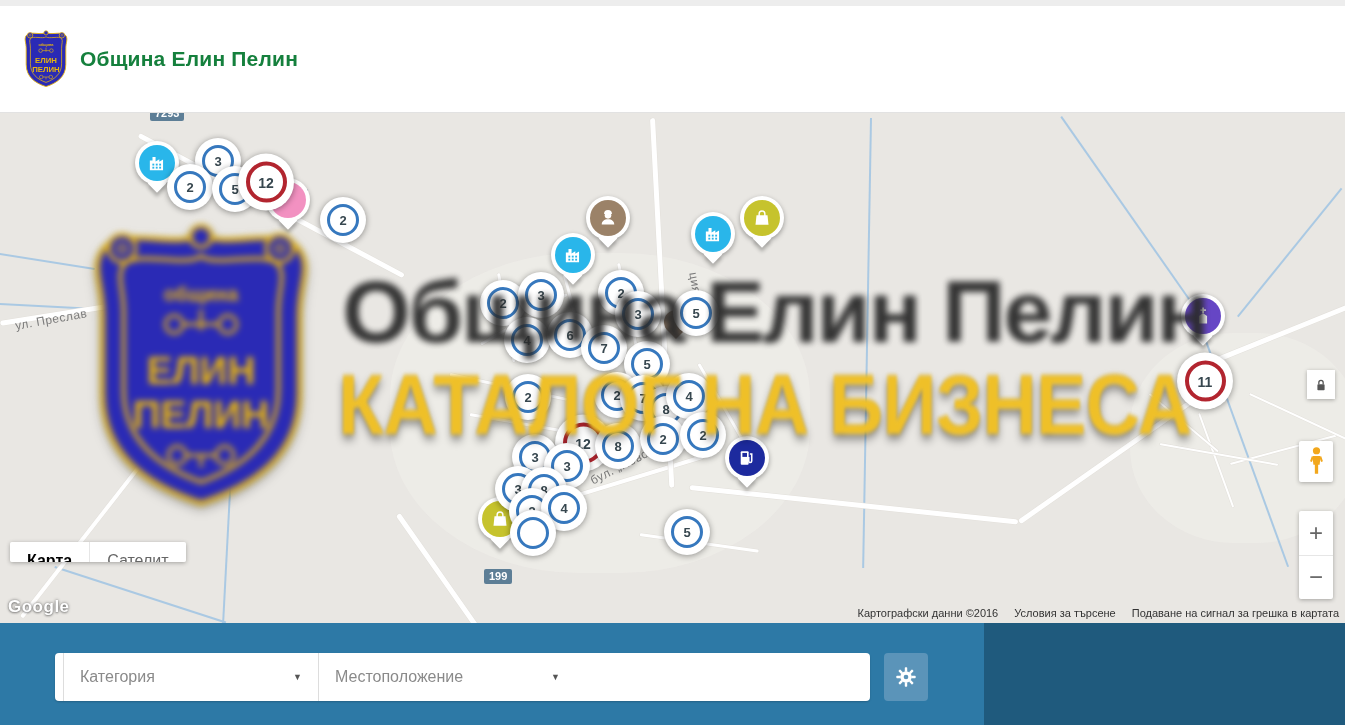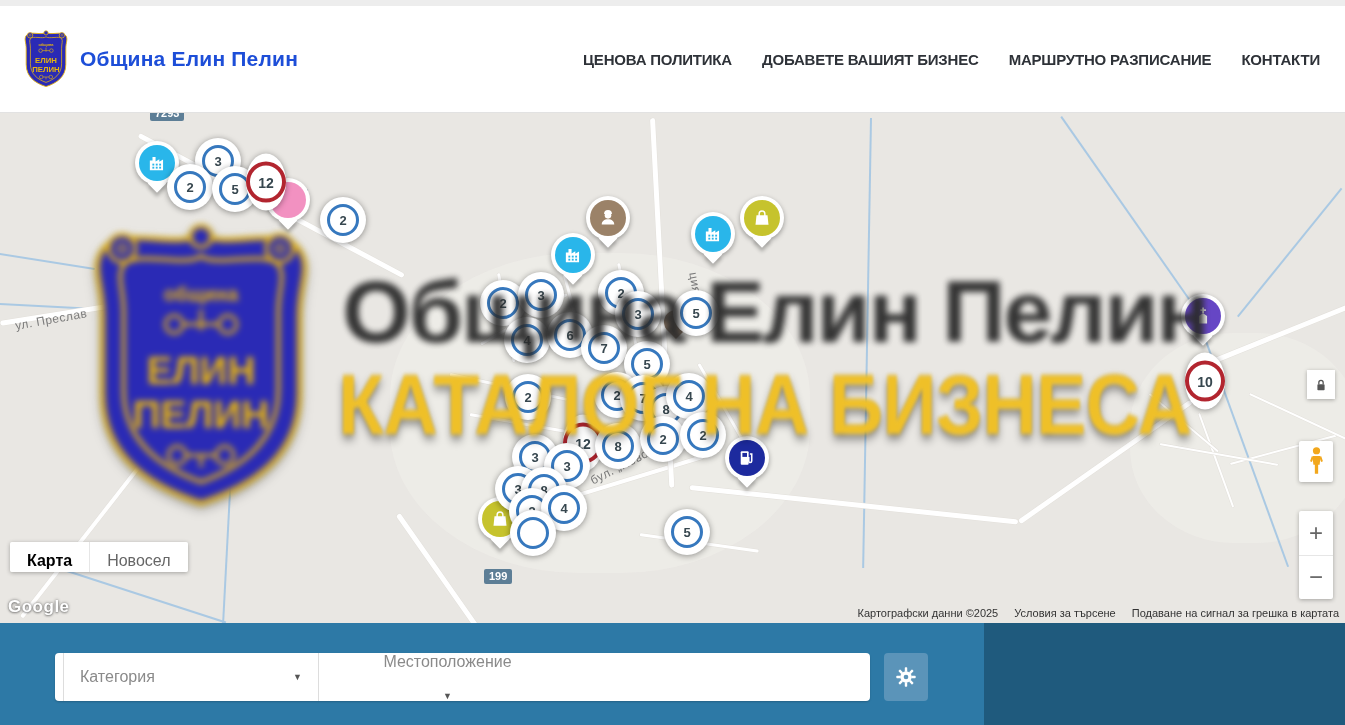--- a/index.html
+++ b/index.html
@@ -5,21 +5,21 @@
   * { margin:0; padding:0; box-sizing:border-box; }
   html,body { width:1345px; height:725px; overflow:hidden; background:#fff;
     font-family:"Liberation Sans", sans-serif; }
 
   
   .top-strip { height:6px; background:#ededed; }
   header { height:107px; background:#fff; border-bottom:1px solid #e2e2e2;
     display:flex; align-items:center; justify-content:space-between; padding:0 25px 0 22px; }
   .brand { display:flex; align-items:center; gap:10px; }
   .crest-small { width:48px; height:62px; }
-  .brand-text .t1 { font-size:21px; font-weight:bold; color:#1d4ed8; letter-spacing:.2px; }
+  .brand-text .t1 { font-size:21px; font-weight:bold; color:#15803d; letter-spacing:.2px; }
   .brand-text .t2 { font-size:19px; font-weight:bold; color:#e8ba1c; letter-spacing:.4px; margin-top:2px; }
   nav { display:flex; gap:30px; }
   nav a { text-decoration:none; font-size:15px; font-weight:bold; color:#2e3238;
     letter-spacing:-0.2px; cursor:pointer; white-space:nowrap; }
 
   
   .map { position:relative; width:1345px; height:510px; background:#e9e7e3; overflow:hidden; }
   .region { position:absolute; background:#f0eeea; opacity:.65; border-radius:45%; z-index:1; }
   .water { position:absolute; height:1.5px; background:#aac9e3; transform-origin:0 0; z-index:2; }
   .road  { position:absolute; background:#ffffff; transform-origin:0 0; border-radius:3px; z-index:3;
@@ -38,38 +38,38 @@
   .pin-disc svg { width:22px; height:22px; }
   .drop { position:absolute; width:24px; height:24px; transform:translate(-50%,-50%) rotate(-45deg);
     border-radius:50% 50% 50% 0; z-index:5; }
 
   .cluster { position:absolute; transform:translate(-50%,-50%); width:46px; height:46px;
     background:#fff; border-radius:50%; box-shadow:0 1px 6px rgba(0,0,0,.4);
     display:flex; align-items:center; justify-content:center; z-index:6; cursor:pointer; }
   .cluster-ring { width:32px; height:32px; border-radius:50%; border:3px solid #3678be;
     display:flex; align-items:center; justify-content:center;
     font-size:13px; font-weight:bold; color:#37474f; }
-  .cluster.red { width:40px; height:57px; }
+  .cluster.red { width:56px; height:57px; }
   .cluster.red .cluster-ring { width:41px; height:41px; border-width:4px; border-color:#b2252f; font-size:14px; }
 
   
   .wm { position:absolute; z-index:7; pointer-events:none; }
   .wm-crest { left:82px; top:104px; width:238px; height:298px; filter:blur(3px)
     drop-shadow(0 4px 5px rgba(0,0,0,.35)); }
   .wm-line1 { left:335px; top:148px; width:880px; text-align:center;
     font-size:88px; font-weight:bold; color:#2b2b2b; letter-spacing:-2px;
     filter:blur(3px); opacity:.95; white-space:nowrap; }
   .wm-line2 { left:338px; top:242px; width:980px; font-size:86px; font-weight:bold; color:#efc028;
     letter-spacing:-1px; transform:scaleX(.88); transform-origin:0 0; white-space:nowrap;
     filter:blur(2px) drop-shadow(0 5px 4px rgba(0,0,0,.45)); }
 
   
   .maptype { position:absolute; left:10px; top:429px; display:flex; z-index:9;
     box-shadow:0 1px 4px rgba(0,0,0,.3); border-radius:2px; overflow:hidden; }
-  .maptype div { background:#fff; height:30px; line-height:38px; padding:0 17px; font-size:16px; cursor:pointer; }
+  .maptype div { background:#fff; height:20px; line-height:38px; padding:0 17px; font-size:16px; cursor:pointer; }
   .maptype .sel { font-weight:bold; color:#000; }
   .maptype .unsel { color:#666; border-left:1px solid #e6e6e6; }
   .google-logo { position:absolute; left:8px; bottom:6px; z-index:9; font-size:17px; font-weight:bold;
     color:#fff; letter-spacing:.5px; text-shadow:0 0 3px rgba(90,90,90,.9), 0 1px 2px rgba(0,0,0,.3); }
   .attrib { position:absolute; right:6px; bottom:4px; z-index:9; display:flex; gap:16px;
     font-size:11px; color:#333; }
   .attrib span, .attrib a { color:#333; text-decoration:none; }
   .ctrl { position:absolute; background:#fff; box-shadow:0 1px 4px rgba(0,0,0,.3); z-index:9;
     display:flex; align-items:center; justify-content:center; cursor:pointer; }
   .lock-btn { left:1307px; top:257px; width:28px; height:29px; }
@@ -85,21 +85,21 @@
   .searchbar .panel { position:absolute; right:0; top:0; width:361px; height:108px; background:#1f5a7d; }
   .pill { position:absolute; left:55px; top:30px; width:815px; height:48px; background:#fff;
     border-radius:4px; display:flex; box-shadow:0 1px 2px rgba(0,0,0,.2); }
   .pill .sec { display:flex; align-items:center; padding:0 16px; }
   .sec-key { width:302px; gap:10px; }
   .sec-key input { border:none; outline:none; font-size:16px; color:#555; width:100%;
     font-family:"Liberation Sans", sans-serif; }
   .sec-key input::placeholder { color:#9e9e9e; }
   .sec-dd { border-left:1px solid #ddd; justify-content:space-between; cursor:pointer; }
   .sec-cat { width:255px;margin-left:8px; }
-  .sec-loc { width:258px;flex-direction:column; }
+  .sec-loc { width:258px; }
   .dd-label { font-size:16px; color:#8a8a8a; }
   .caret { font-size:9px; color:#555; }
   .gear-btn { position:absolute; left:884px; top:30px; width:44px; height:48px; background:#5b94b9;
     border:none; border-radius:4px; cursor:pointer; display:flex; align-items:center; justify-content:center; }
   .gear-btn svg { width:22px; height:22px; }
   .search-btn { position:absolute; left:1016px; top:33px; width:298px; height:44px;
     background:linear-gradient(#f3cb31,#ecbf1e); border:none; border-radius:6px; cursor:pointer;
     display:flex; align-items:center; justify-content:center; gap:10px;
     font-family:"Liberation Sans", sans-serif; font-size:18px; font-weight:bold; color:#fff;
     letter-spacing:.5px; box-shadow:inset 0 -2px 0 rgba(0,0,0,.07); }
@@ -133,26 +133,20 @@
   <g fill="none" stroke="#e7b50e" stroke-width="2">
     <circle cx="64" cy="160" r="6"></circle>
             <circle cx="96" cy="160" r="6"></circle>
             <path d="M70 160 h20 M80 160 v8"></path>
   </g>
         </svg></span>
     <div class="brand-text">
       <div class="t1">Община Елин Пелин</div>
     </div>
   </div>
-  <nav>
-    <a>ЦЕНОВА ПОЛИТИКА</a>
-    <a>ДОБАВЕТЕ ВАШИЯТ БИЗНЕС</a>
-    <a>МАРШРУТНО РАЗПИСАНИЕ</a>
-    <a>КОНТАКТИ</a>
-  </nav>
 </header>
 
 <div class="map">
     <div class="road" style="left: 1230px; top: 350px; width: 110px; height: 2px; transform: rotate(-15deg);"></div>
     <div class="road" style="left: 1250px; top: 280px; width: 110px; height: 2px; transform: rotate(25deg);"></div>
     <div class="road" style="left: 1200px; top: 300px; width: 100px; height: 2px; transform: rotate(70deg);"></div>
     <div class="road" style="left: 1160px; top: 330px; width: 120px; height: 2px; transform: rotate(10deg);"></div>
     <div class="road" style="left: 1150px; top: 280px; width: 90px; height: 2px; transform: rotate(40deg);"></div>
     <div class="road" style="left: 640px; top: 420px; width: 120px; height: 3px; transform: rotate(8deg);"></div>
     <div class="road" style="left: 700px; top: 250px; width: 90px; height: 3px; transform: rotate(60deg);"></div>
@@ -377,21 +371,21 @@
     <div class="cluster" style="left: 564px; top: 395px;">
       <div class="cluster-ring">4</div>
     </div>
     <div class="cluster" style="left: 533px; top: 420px;">
       <div class="cluster-ring"></div>
     </div>
     <div class="cluster" style="left: 687px; top: 419px;">
       <div class="cluster-ring">5</div>
     </div>
     <div class="cluster red" style="left: 1205px; top: 268px;">
-      <div class="cluster-ring">10</div>
+      <div class="cluster-ring">11</div>
     </div>
     <div class="wm wm-crest"><svg viewBox="0 0 160 200" width="100%" height="100%">
   <path d="M80 10 C92 24 134 4 146 22 C154 34 146 44 146 66 V118 C146 160 116 180 80 192
            C44 180 14 160 14 118 V66 C14 44 6 34 14 22 C26 4 68 24 80 10 Z" fill="#2a2ab5" stroke="#e7b50e" stroke-width="3"></path>
   <path d="M80 26 C90 34 124 22 132 32 C137 40 132 48 132 64 V116 C132 150 108 168 80 178
            C52 168 28 150 28 116 V64 C28 48 23 40 28 32 C36 22 70 34 80 26 Z" fill="none" stroke="#e7b50e" stroke-width="2.5"></path>
   <circle cx="27" cy="21" r="9" fill="#2a2ab5" stroke="#e7b50e" stroke-width="2.5"></circle>
   <circle cx="27" cy="21" r="3" fill="none" stroke="#e7b50e" stroke-width="1.5"></circle>
   <circle cx="133" cy="21" r="9" fill="#2a2ab5" stroke="#e7b50e" stroke-width="2.5"></circle>
   <circle cx="133" cy="21" r="3" fill="none" stroke="#e7b50e" stroke-width="1.5"></circle>
@@ -407,25 +401,25 @@
   <g fill="none" stroke="#e7b50e" stroke-width="2">
     <circle cx="64" cy="160" r="6"></circle>
           <circle cx="96" cy="160" r="6"></circle>
           <path d="M70 160 h20 M80 160 v8"></path>
   </g>
       </svg></div>
     <div class="wm wm-line1">Община Елин Пелин</div>
     <div class="wm wm-line2">КАТАЛОГ НА БИЗНЕСА</div>
     <div class="maptype">
     <div class="sel">Карта</div>
-    <div class="unsel">Новосел</div>
+    <div class="unsel">Сателит</div>
   </div>
     <div class="google-logo">Google</div>
     <div class="attrib">
-    <span>Картографски данни ©2025</span>
+    <span>Картографски данни ©2016</span>
     <a>Условия за търсене</a>
     <a>Подаване на сигнал за грешка в картата</a>
   </div>
     <div class="ctrl lock-btn">
     <svg width="16" height="16" viewBox="0 0 20 20">
         <rect x="5.5" y="9" width="9" height="7.5" rx="1" fill="#555"></rect>
         <path d="M7.3 9.2V7a2.7 2.7 0 0 1 5.4 0v2.2" fill="none" stroke="#555" stroke-width="1.6"></path>
       </svg>
   </div>
     <div class="ctrl pegman-btn">

